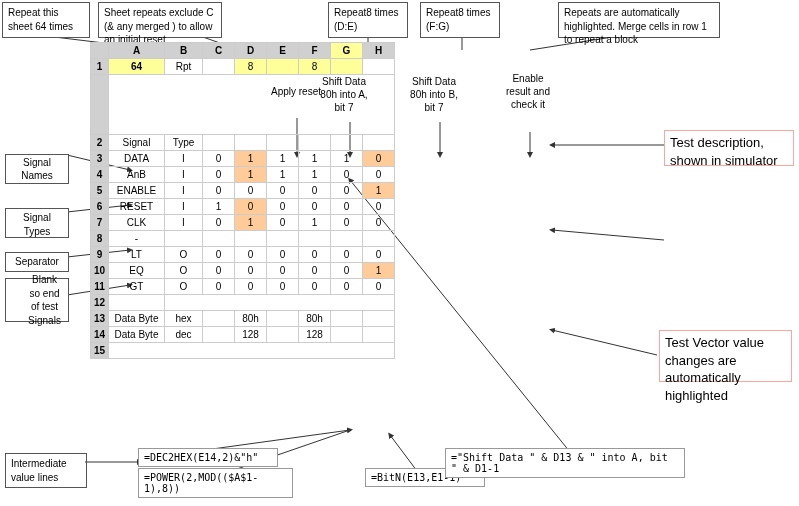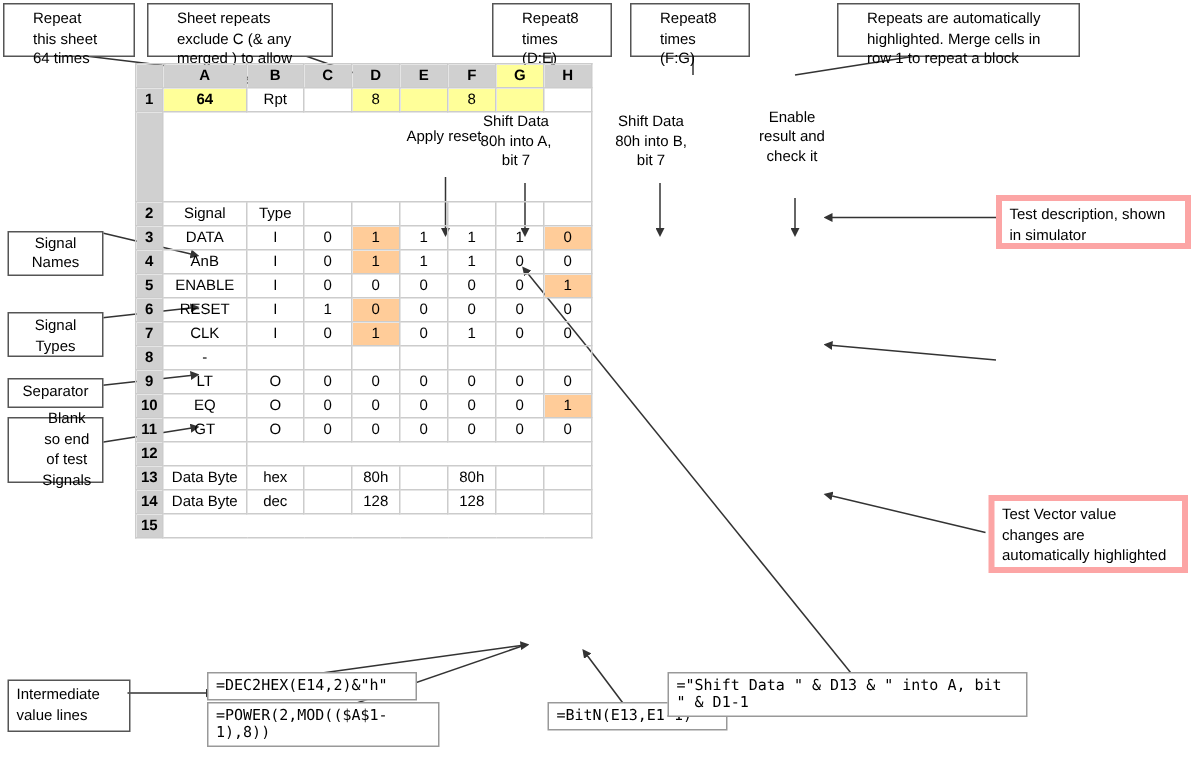--- a/index.html
+++ b/index.html
@@ -73,43 +73,43 @@
       position: relative;
       width: 799px;
       height: 506px;
       background: #fff;
     }
 
     
     .ann-top {
       position: absolute;
       border: 1px solid #555;
-      padding: 3px 19px;
+      padding: 3px 5px;
       font-size: 10px;
       background: #fff;
       line-height: 1.35;
     }
 
     
     .ann-left {
       position: absolute;
       border: 1px solid #555;
       padding: 2px 5px;
       font-size: 10px;
       background: #fff;
       text-align: center;
       line-height: 1.35;
     }
 
     
     .ann-right {
       position: absolute;
-      border: 4px solid #fca5a5;
+      border: 1px solid #fca5a5;
       padding: 3px 5px;
-      font-size: 10px;
+      font-size: 13px;
       background: #fff;
       line-height: 1.35;
     }
 
     
     .svg-overlay {
       position: absolute;
       top: 0; left: 0;
       width: 799px;
       height: 506px;

